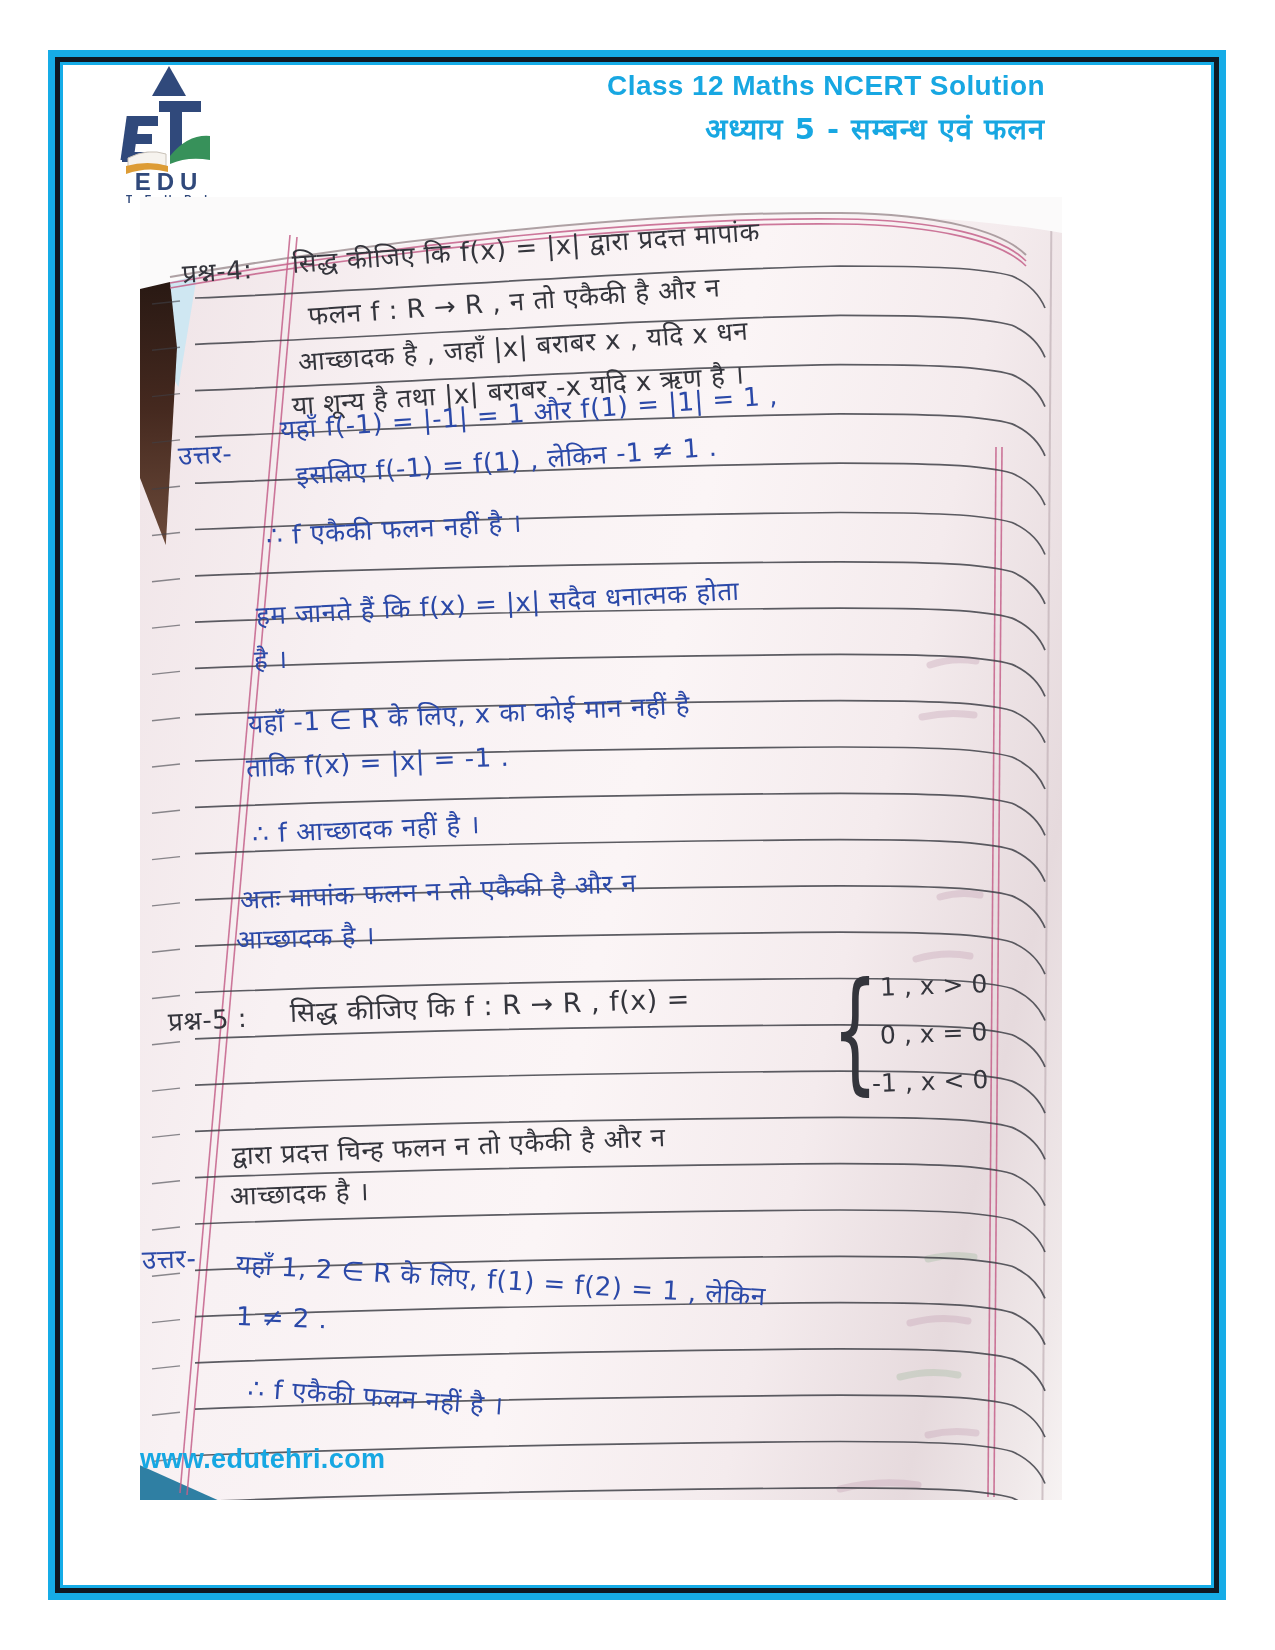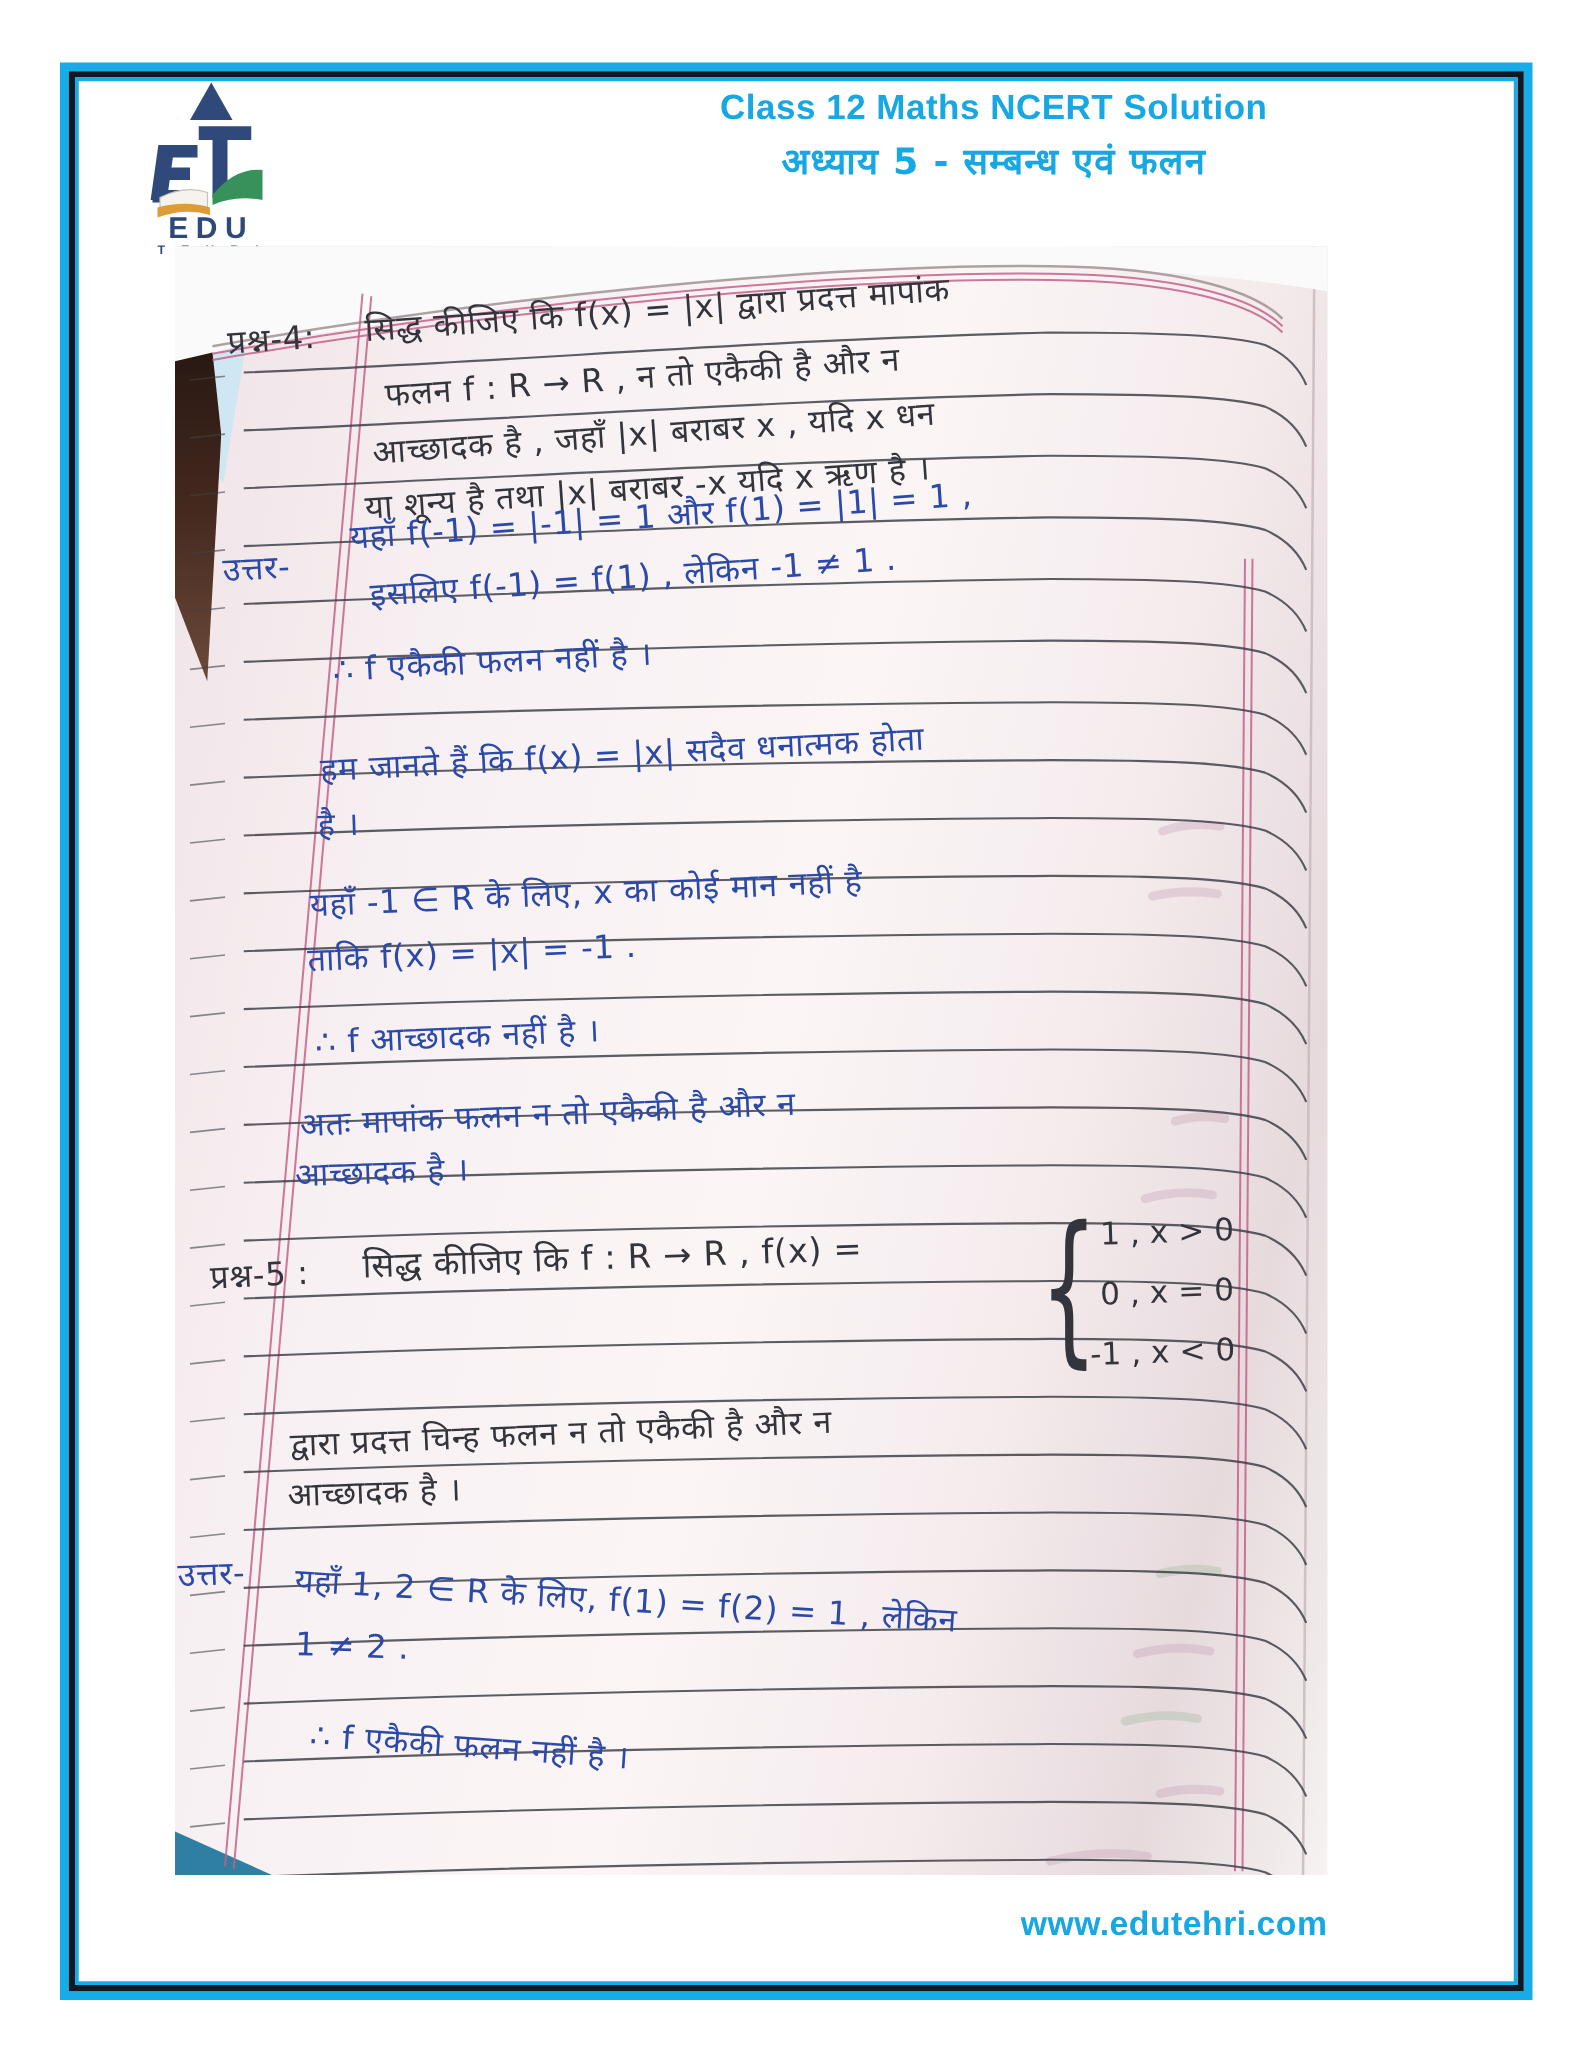--- a/index.html
+++ b/index.html
@@ -6,21 +6,21 @@
   body{
     width:1275px;height:1650px;position:relative;background:#ffffff;
     font-family:"Liberation Sans",sans-serif;overflow:hidden;
   }
   
   .frame{position:absolute;left:48px;top:50px;width:1178px;height:1550px;box-sizing:border-box;border:7px solid #16ace7;}
   .frame-mid{position:absolute;inset:0;border:5px solid #101823;box-sizing:border-box;}
   .frame-in{position:absolute;inset:0;border:3px solid #16ace7;box-sizing:border-box;}
   
   .logo{position:absolute;left:104px;top:64px;width:130px;height:140px;}
-  .header-text{position:absolute;left:545px;top:70px;width:500px;text-align:center;}
+  .header-text{position:absolute;left:545px;top:70px;width:500px;text-align:right;}
   .title-en{font-size:28px;font-weight:bold;color:#17a7e2;letter-spacing:.4px;}
   .title-hi{font-size:29px;font-weight:bold;color:#17a7e2;margin-top:6px;letter-spacing:1px;font-family:"DejaVu Sans",sans-serif;}
   
   .photo{
     position:absolute;left:140px;top:197px;width:922px;height:1303px;overflow:hidden;
     background:linear-gradient(103deg,#efe3e6 0%,#f8f1f3 26%,#fbf5f6 52%,#f4ebed 72%,#e6dadd 87%,#f0e9ea 96%,#f7f3f3 100%);
   }
   .photo svg{position:absolute;left:0;top:0;}
   .rule{fill:none;stroke:#3f4148;stroke-width:1.7;opacity:.85;}
   .stub{stroke-width:1.4;opacity:.6;}
@@ -39,21 +39,21 @@
   
   .hw{position:absolute;font-family:"DejaVu Sans",sans-serif;font-size:26px;letter-spacing:.5px;
       white-space:nowrap;transform-origin:left center;}
   .ink-black{color:#34353c;}
   .ink-blue{color:#2b49a8;}
   .pw{position:absolute;left:698px;top:768px;width:210px;height:150px;color:#34353c;}
   .pw-brace{position:absolute;left:-6px;top:-12px;font-size:132px;font-family:"DejaVu Sans",sans-serif;
             transform:scaleX(.55);transform-origin:left center;font-weight:normal;}
   .pw-row{position:absolute;left:42px;font-size:25px;font-family:"DejaVu Sans",sans-serif;white-space:nowrap;transform:rotate(-2deg);}
   
-  .footer{position:absolute;left:140px;top:1524px;width:922px;text-align:right;}
+  .footer{position:absolute;left:140px;top:1444px;width:922px;text-align:left;}
   .footer span{font-size:27px;font-weight:bold;color:#17a7e2;letter-spacing:.4px;}
 </style>
 </head>
 <body>
 
 <div class="frame">
   <div class="frame-mid">
       <div class="frame-in"></div>
     </div>
 </div>

